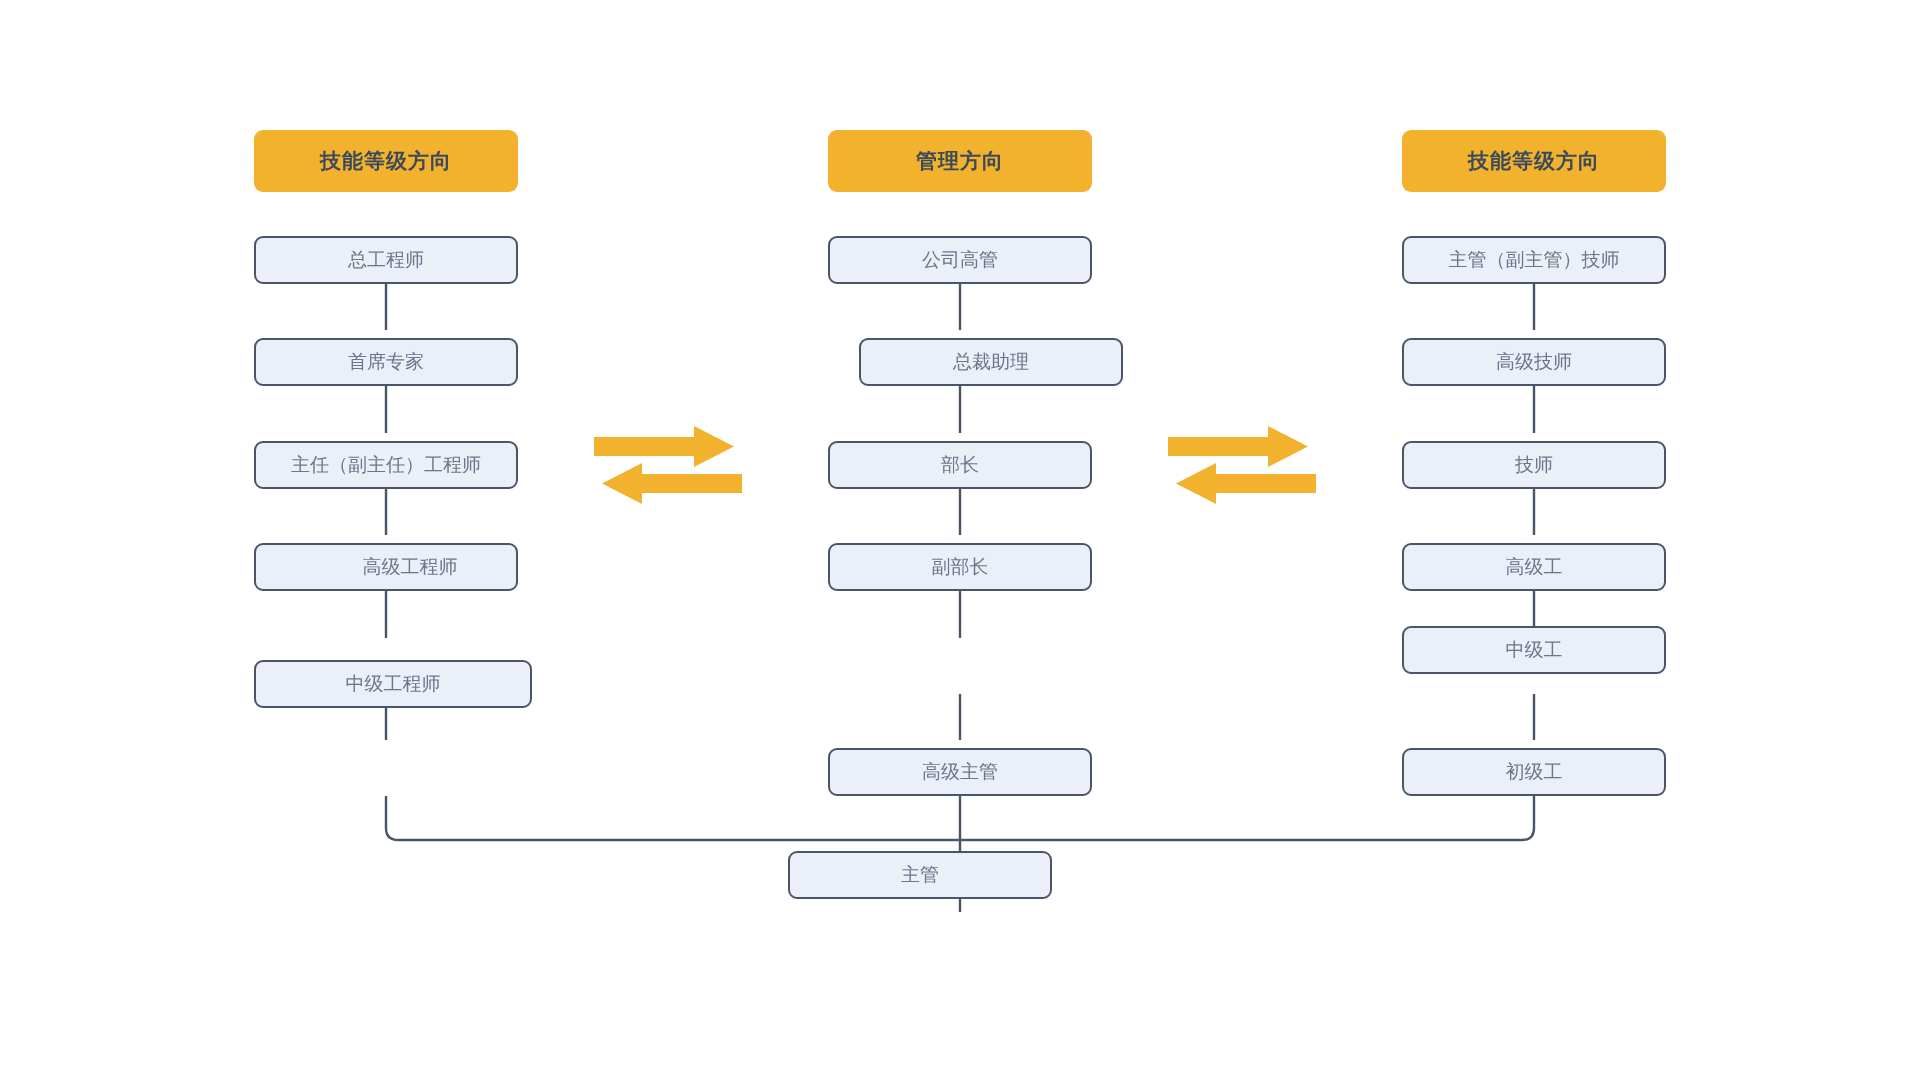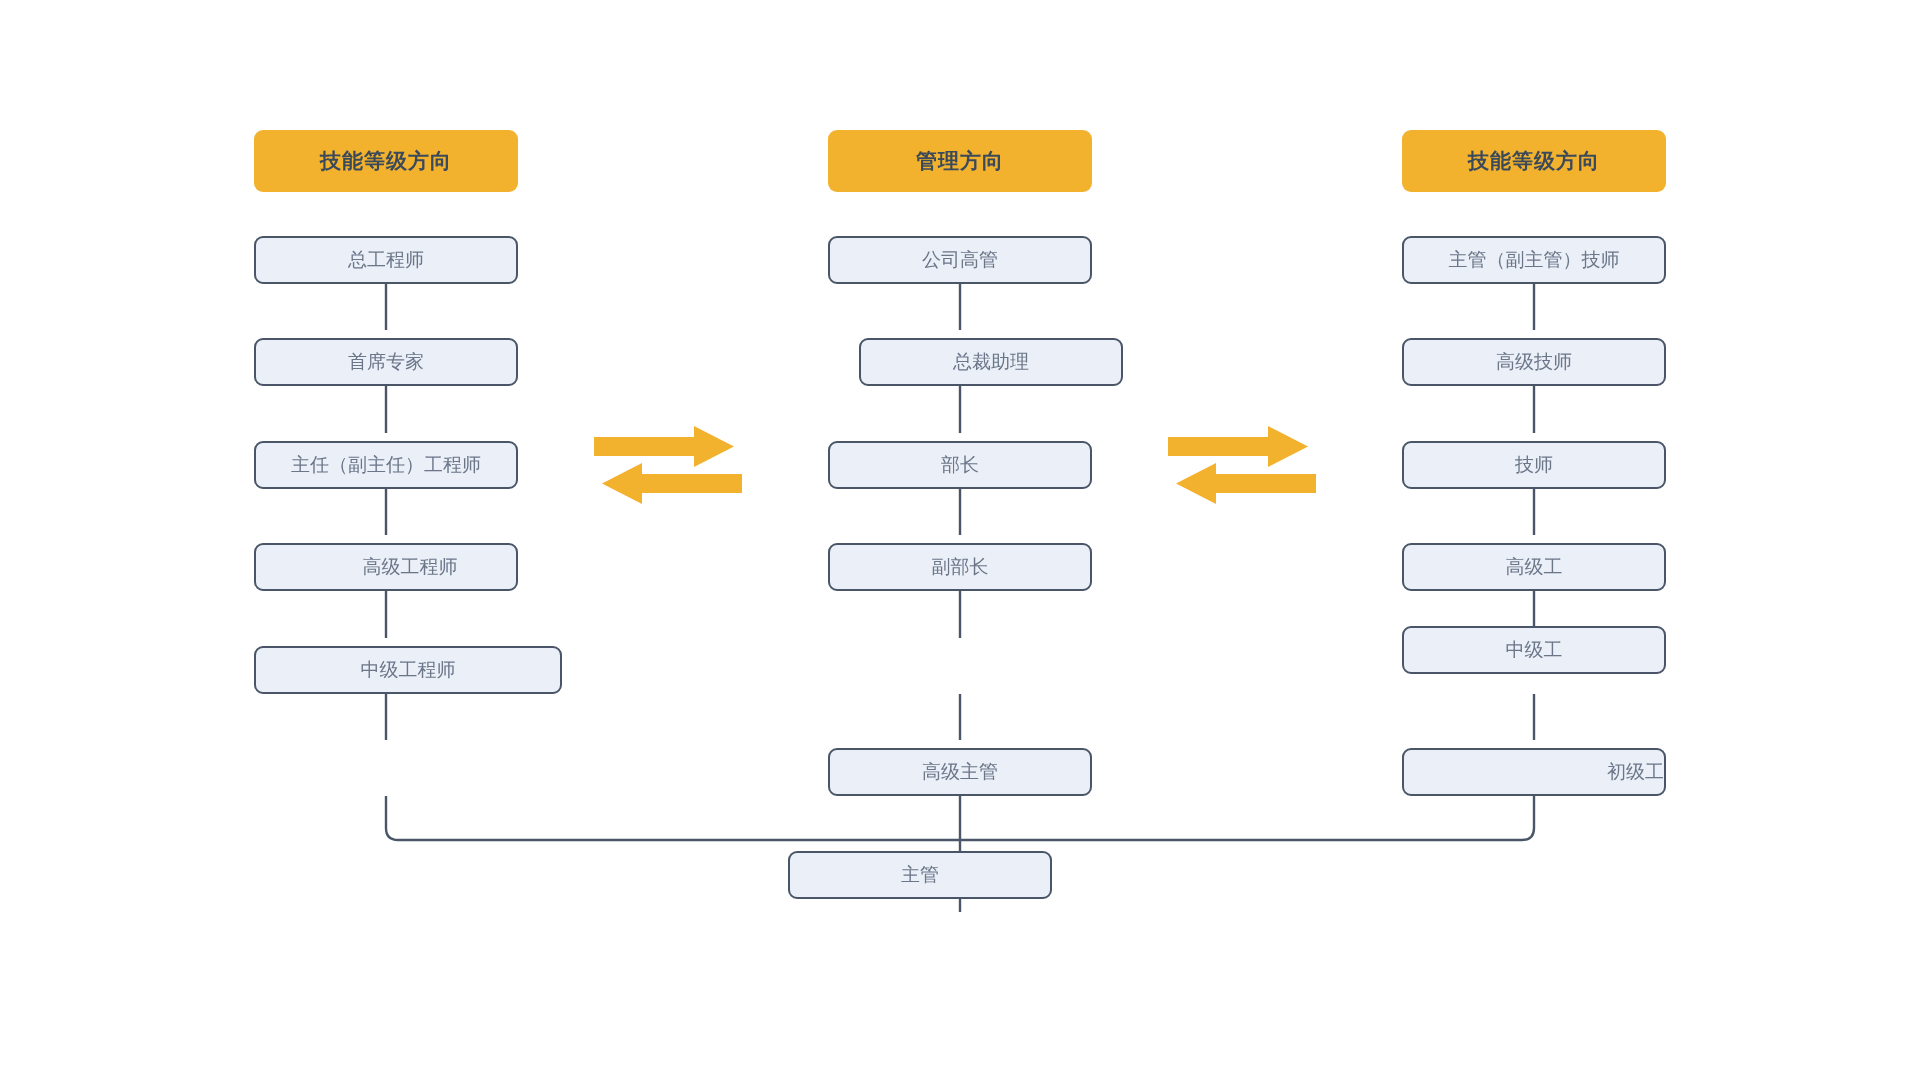--- a/index.html
+++ b/index.html
@@ -121,21 +121,21 @@
   </div>
   <div class="node" style="left:254px; top:338px; width:264px;">
     <span>首席专家</span>
   </div>
   <div class="node" style="left:254px; top:441px; width:264px;">
     <span>主任（副主任）工程师</span>
   </div>
   <div class="node" style="left:254px; top:543px; width:264px;padding-left:48px;">
     <span>高级工程师</span>
   </div>
-  <div class="node" style="left:254px; top:646px; width:308px;">
+  <div class="node" style="left:254px; top:660px; width:278px;">
     <span>中级工程师</span>
   </div>
 
   <div class="swap-arrows" style="left:594px; top:426px;">
     <svg width="148" height="78" viewBox="0 0 148 78" xmlns="http://www.w3.org/2000/svg">
 
       <path d="M0 11 L100 11 L100 0 L140 20.5 L100 41 L100 30 L0 30 Z" fill="#F2B22E"></path>
 
       <path d="M148 48 L48 48 L48 37 L8 57.5 L48 78 L48 67 L148 67 Z" fill="#F2B22E"></path>
     </svg>
@@ -183,18 +183,18 @@
   </div>
   <div class="node" style="left:1402px; top:441px; width:264px;">
     <span>技师</span>
   </div>
   <div class="node" style="left:1402px; top:543px; width:264px;">
     <span>高级工</span>
   </div>
   <div class="node" style="left:1402px; top:626px; width:264px;">
     <span>中级工</span>
   </div>
-  <div class="node" style="left:1402px; top:748px; width:264px;justify-content:flex-end;">
+  <div class="node" style="left:1402px; top:748px; width:264px;">
     <span>初级工</span>
   </div>
 
 
 </div>
 
 </body></html>

